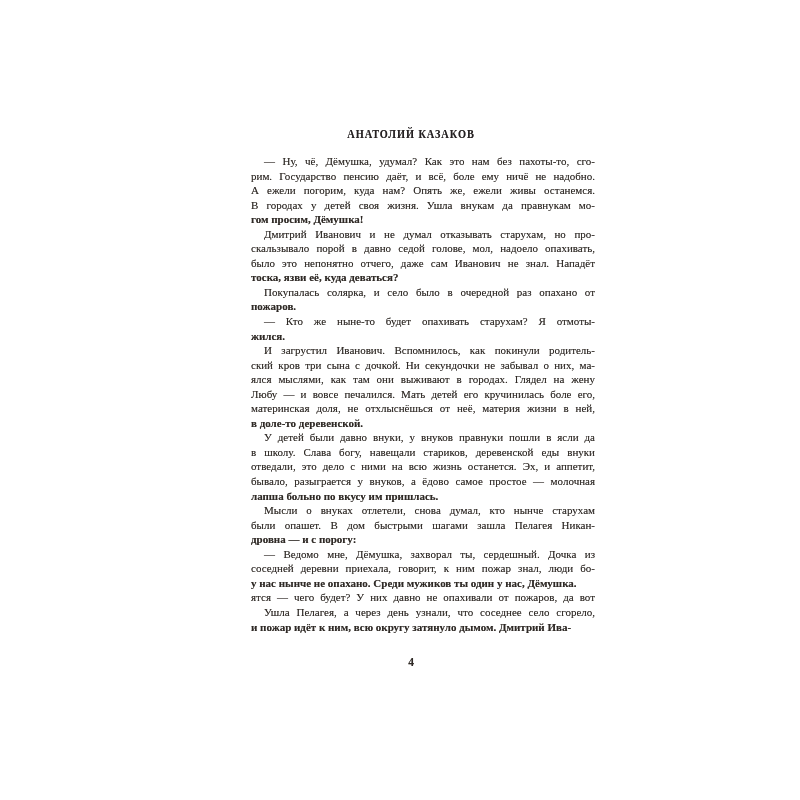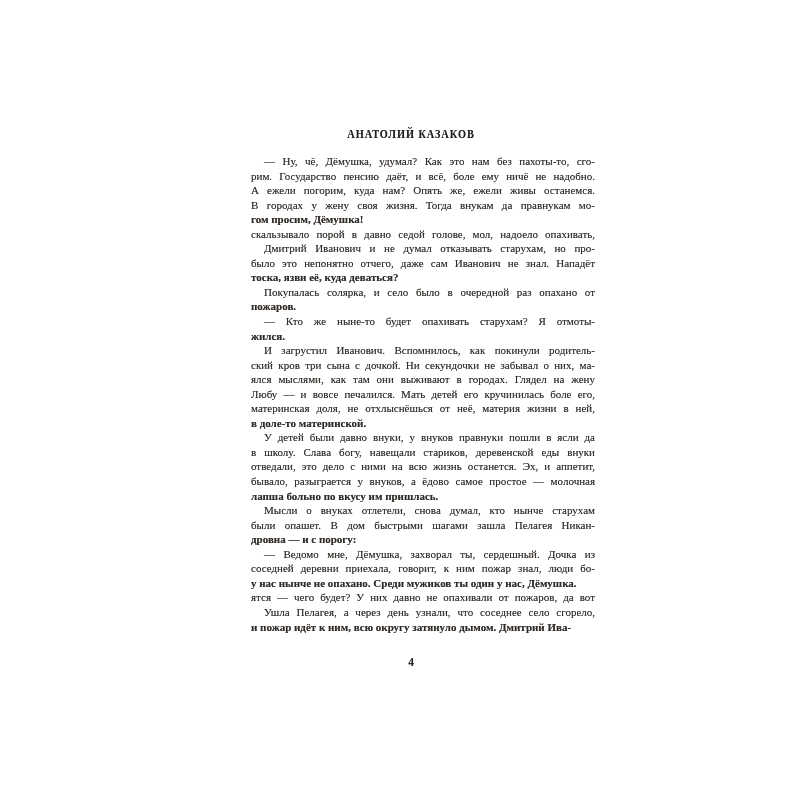--- a/index.html
+++ b/index.html
@@ -65,48 +65,48 @@
 <div class="page">
 
   <div class="running-head">АНАТОЛИЙ КАЗАКОВ</div>
 
   <div class="text-block">
 
     <p class="para">
       <span class="line para-start">— Ну, чё, Дёмушка, удумал? Как это нам без пахоты-то, сго-</span>
       <span class="line">рим. Государство пенсию даёт, и всё, боле ему ничё не надобно.</span>
       <span class="line">А ежели погорим, куда нам? Опять же, ежели живы останемся.</span>
-      <span class="line">В городах у жену своя жизня. Тогда внукам да правнукам мо-</span>
+      <span class="line">В городах у детей своя жизня. Ушла внукам да правнукам мо-</span>
       <span class="line para-end">гом просим, Дёмушка!</span>
     </p>
 
     <p class="para">
+      <span class="line para-start">Дмитрий Иванович и не думал отказывать старухам, но про-</span>
       <span class="line">скальзывало порой в давно седой голове, мол, надоело опахивать,</span>
-      <span class="line para-start">Дмитрий Иванович и не думал отказывать старухам, но про-</span>
       <span class="line">было это непонятно отчего, даже сам Иванович не знал. Нападёт</span>
       <span class="line para-end">тоска, язви её, куда деваться?</span>
     </p>
 
     <p class="para">
       <span class="line para-start">Покупалась солярка, и село было в очередной раз опахано от</span>
       <span class="line para-end">пожаров.</span>
     </p>
 
     <p class="para">
       <span class="line para-start">— Кто же ныне-то будет опахивать старухам? Я отмоты-</span>
       <span class="line para-end">жился.</span>
     </p>
 
     <p class="para">
       <span class="line para-start">И загрустил Иванович. Вспомнилось, как покинули родитель-</span>
       <span class="line">ский кров три сына с дочкой. Ни секундочки не забывал о них, ма-</span>
       <span class="line">ялся мыслями, как там они выживают в городах. Глядел на жену</span>
       <span class="line">Любу — и вовсе печалился. Мать детей его кручинилась боле его,</span>
       <span class="line">материнская доля, не отхлыснёшься от неё, материя жизни в ней,</span>
-      <span class="line para-end">в доле-то материнской.</span>
+      <span class="line para-end">в доле-то деревенской.</span>
     </p>
 
     <p class="para">
       <span class="line para-start">У детей были давно внуки, у внуков правнуки пошли в ясли да</span>
       <span class="line">в школу. Слава богу, навещали стариков, деревенской еды внуки</span>
       <span class="line">отведали, это дело с ними на всю жизнь останется. Эх, и аппетит,</span>
       <span class="line">бывало, разыграется у внуков, а ёдово самое простое — молочная</span>
       <span class="line para-end">лапша больно по вкусу им пришлась.</span>
     </p>
 

